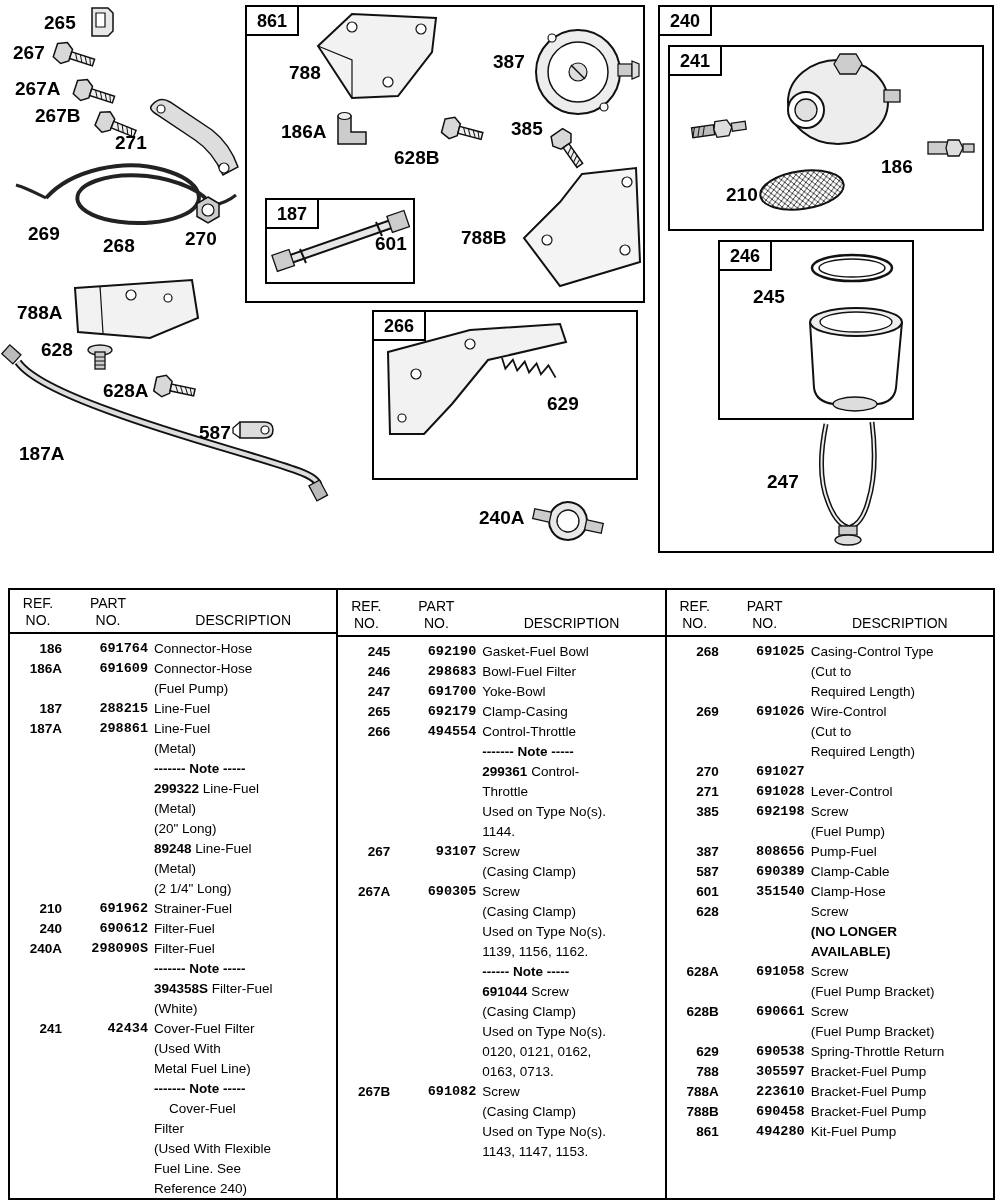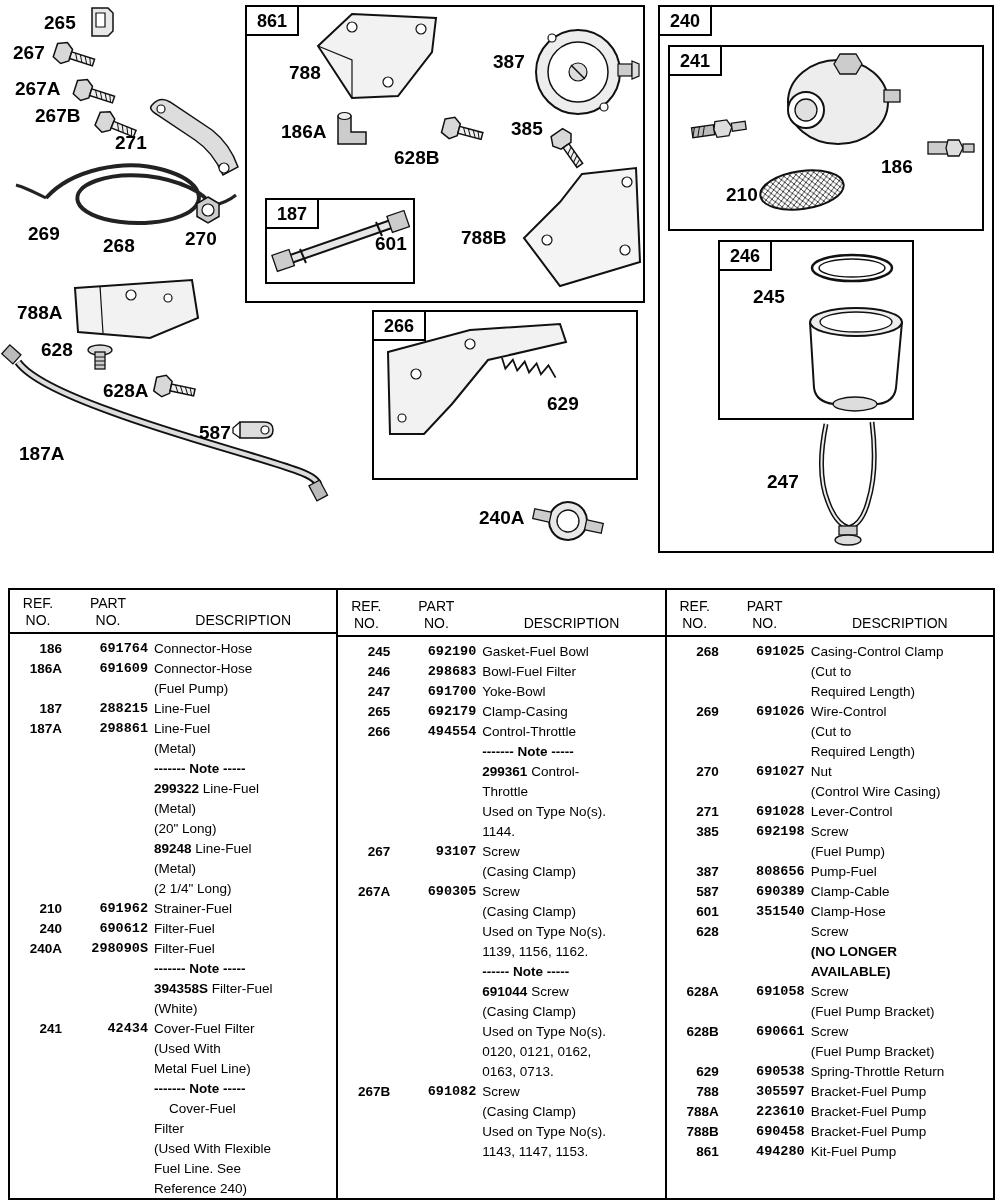--- a/index.html
+++ b/index.html
@@ -511,41 +511,37 @@
         </div>
         <div class="th th-desc">
           <div>DESCRIPTION</div>
         </div>
       </div>
       <div class="rows">
           <div class="trow">
             <div class="tref">268</div>
             <div class="tpart">691025</div>
             <div class="tdesc">
-              <div class="tline">Casing-Control Clamp</div>
+              <div class="tline">Casing-Control Type</div>
               <div class="tline">(Cut to</div>
               <div class="tline">Required Length)</div>
             </div>
           </div>
           <div class="trow">
             <div class="tref">269</div>
             <div class="tpart">691026</div>
             <div class="tdesc">
               <div class="tline">Wire-Control</div>
               <div class="tline">(Cut to</div>
               <div class="tline">Required Length)</div>
             </div>
           </div>
           <div class="trow">
             <div class="tref">270</div>
             <div class="tpart">691027</div>
-            <div class="tdesc">
-              <div class="tline">Nut</div>
-              <div class="tline">(Control Wire Casing)</div>
-            </div>
           </div>
           <div class="trow">
             <div class="tref">271</div>
             <div class="tpart">691028</div>
             <div class="tdesc">
               <div class="tline">Lever-Control</div>
             </div>
           </div>
           <div class="trow">
             <div class="tref">385</div>

